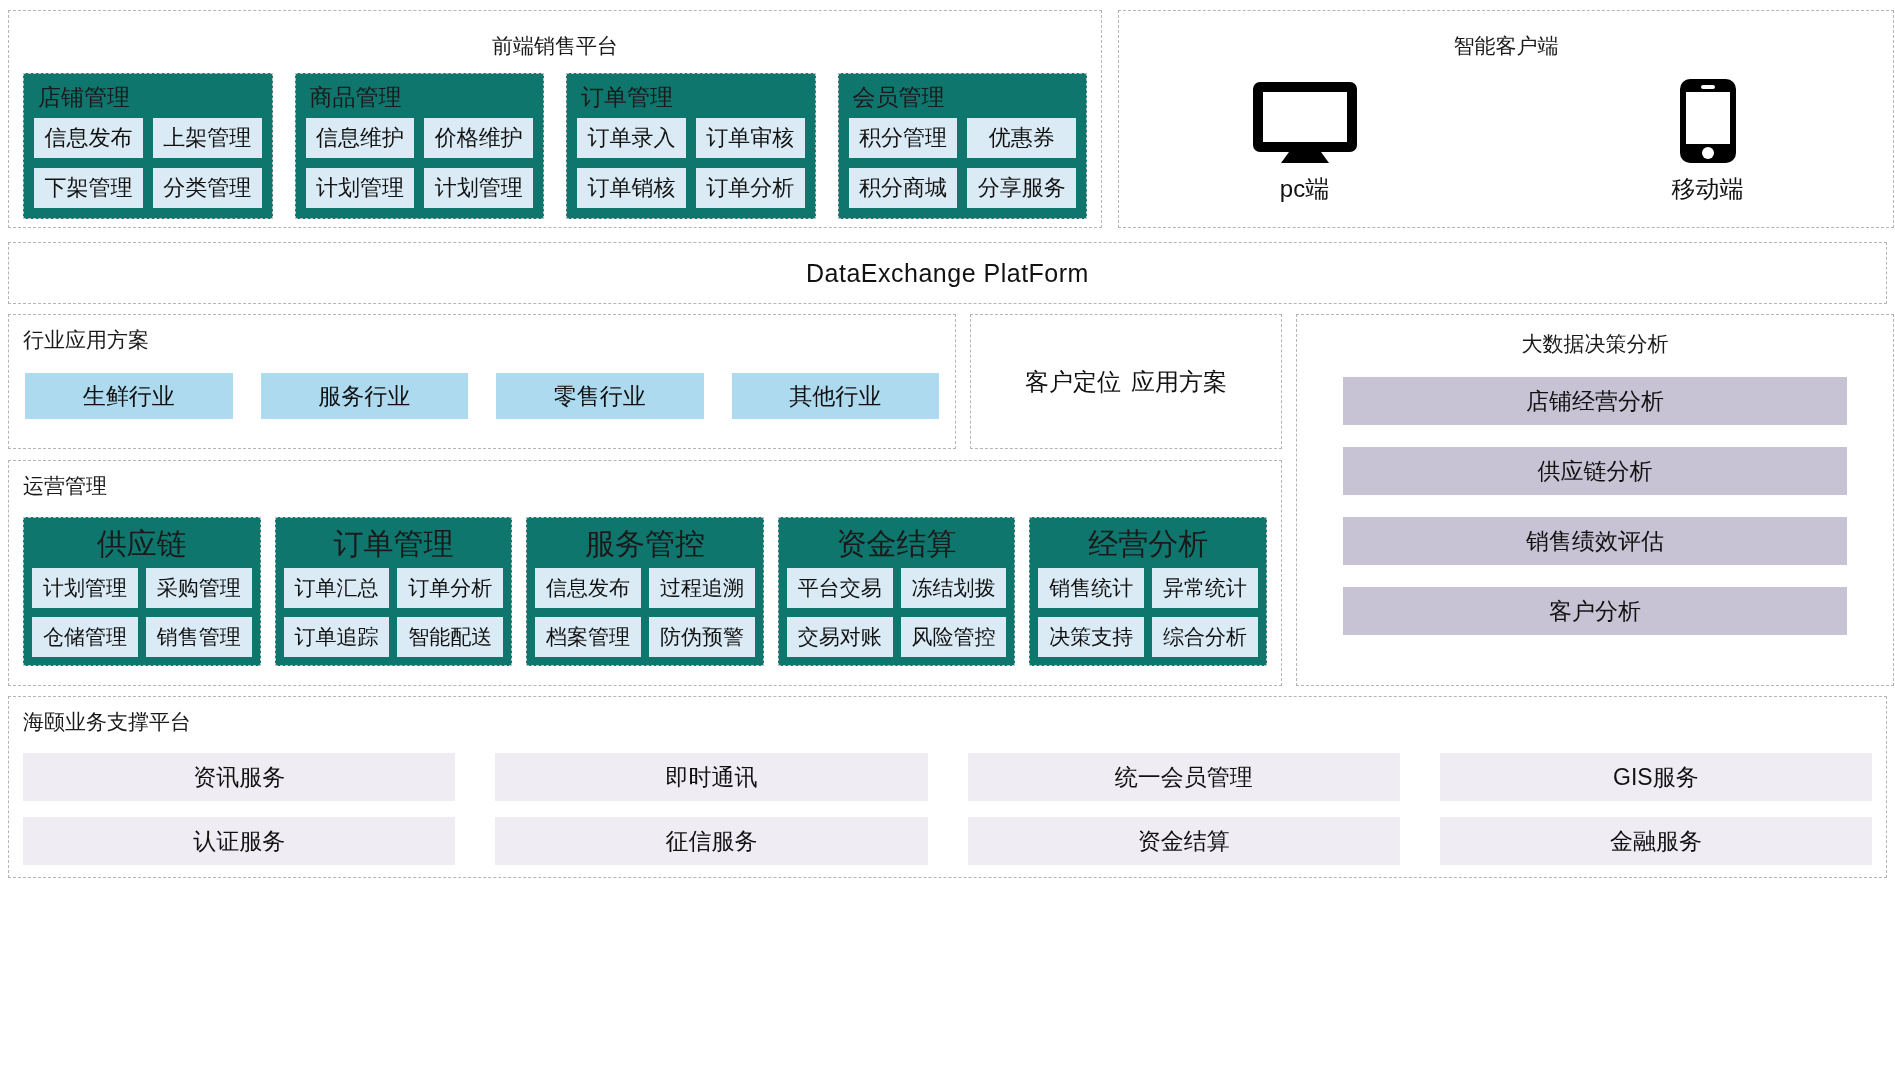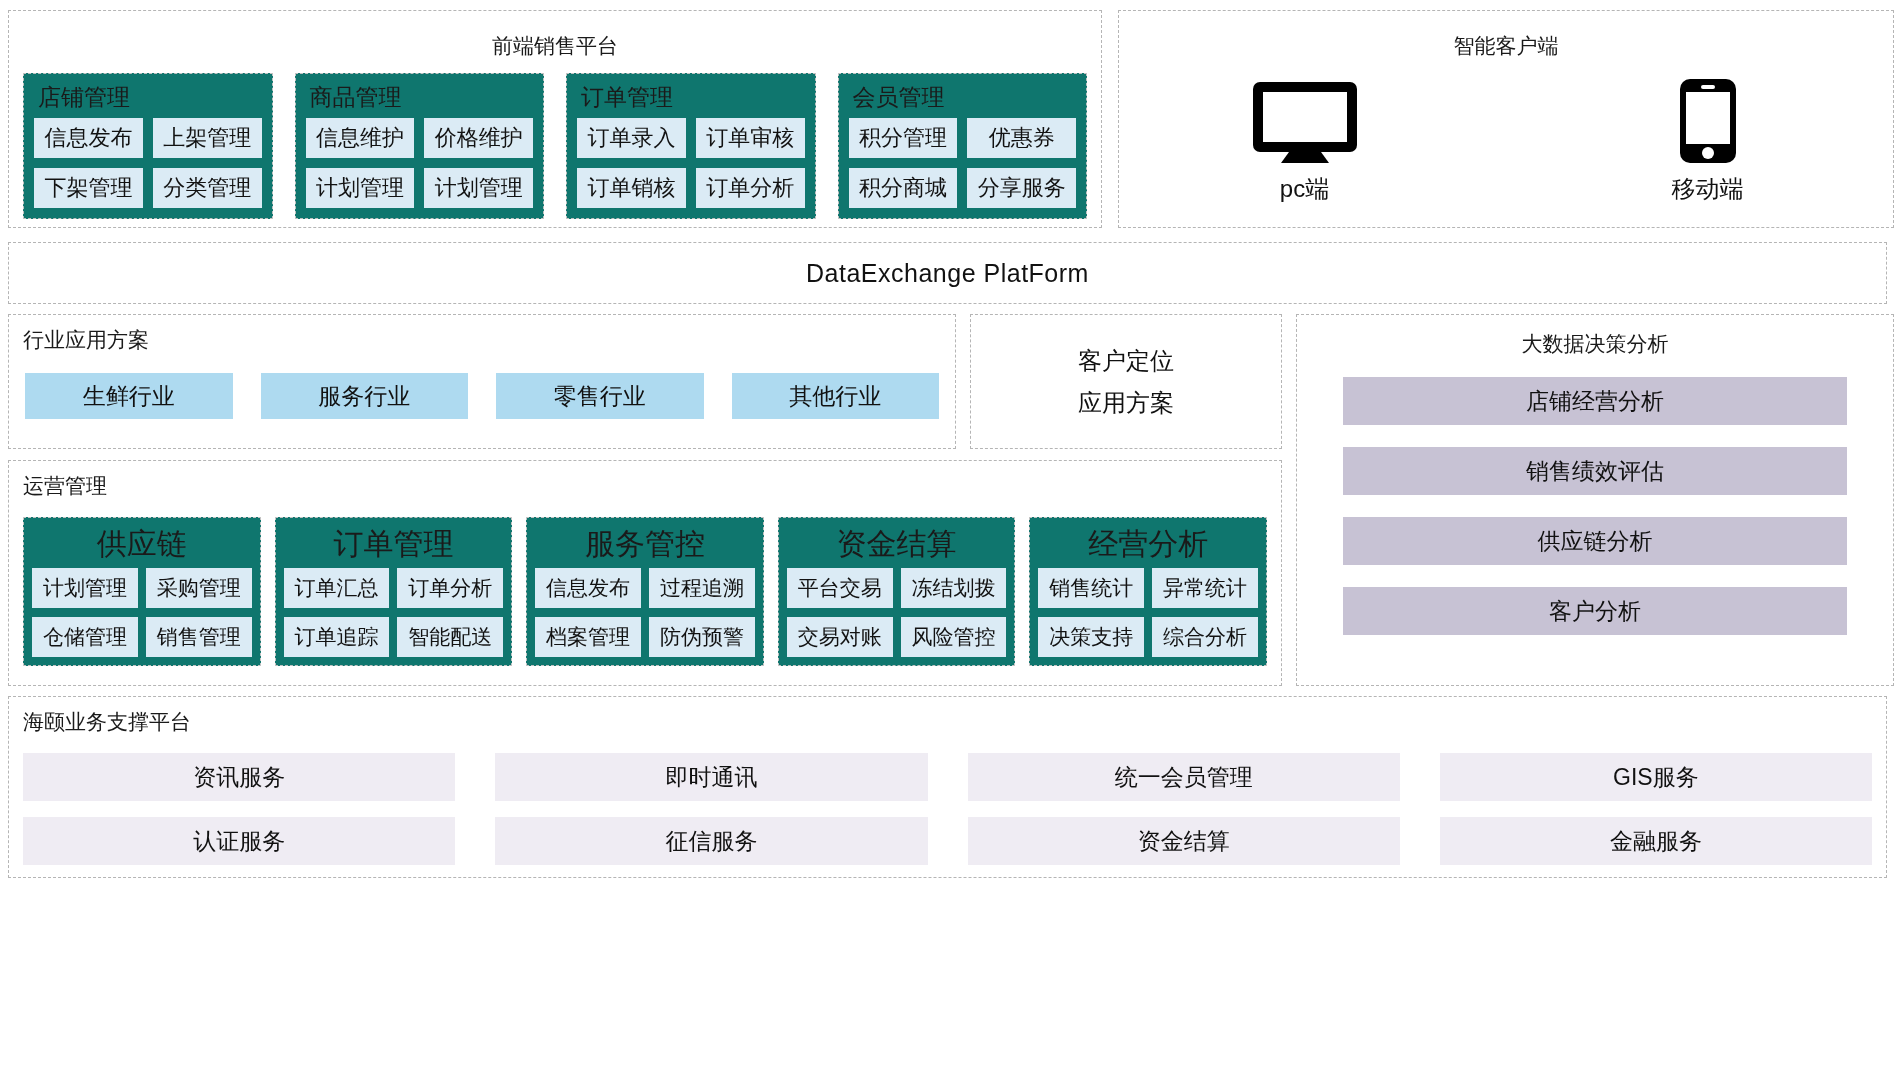--- a/index.html
+++ b/index.html
@@ -77,21 +77,21 @@
 
   .ops{position:absolute;left:0;top:146px;width:1274px;height:226px;}
   .ops .sec-title{position:absolute;left:14px;top:14px;}
   .ops-groups{position:absolute;left:14px;right:14px;top:56px;display:flex;gap:14px;}
   .ops-group{flex:1;padding:6px 8px 8px 8px;}
   .ops-group .grp-title{margin:5px 0 9px 0;font-size:30px;text-align:center;}
   .ops-line{display:flex;gap:8px;margin-bottom:9px;}
   .ops-line:last-child{margin-bottom:0;}
   .ops-line .chip{flex:1;height:40px;font-size:21px;}
 
-  .custloc{position:absolute;left:962px;top:0;width:312px;height:135px;display:flex;flex-direction:column;align-items:center;justify-content:center;gap:10px;}
+  .custloc{position:absolute;left:962px;top:0;width:312px;height:135px;display:flex;flex-direction:row;align-items:center;justify-content:center;gap:10px;}
   .custloc div{font-size:24px;color:#111;}
 
   .bigdata{position:absolute;left:1288px;top:0;width:598px;height:372px;}
   .bigdata .sec-title{position:absolute;left:0;right:0;top:18px;text-align:center;}
   .bd-list{position:absolute;left:46px;right:46px;top:62px;display:flex;flex-direction:column;gap:22px;}
   .bd-list .chip-purple{height:48px;}
 
   
   .support{position:relative;margin-top:10px;height:182px;}
   .support .sec-title{position:absolute;left:14px;top:14px;}
@@ -286,22 +286,22 @@
           </div>
         </div>
 
       </div>
     </div>
 
     <div class="dbox bigdata">
       <div class="sec-title center">大数据决策分析</div>
       <div class="bd-list">
         <div class="chip-purple">店铺经营分析</div>
+        <div class="chip-purple">供应链分析</div>
         <div class="chip-purple">销售绩效评估</div>
-        <div class="chip-purple">供应链分析</div>
         <div class="chip-purple">客户分析</div>
       </div>
     </div>
 
   </div>
 
   <div class="dbox support">
     <div class="sec-title">海颐业务支撑平台</div>
     <div class="sup-rows">
       <div class="sup-line">

